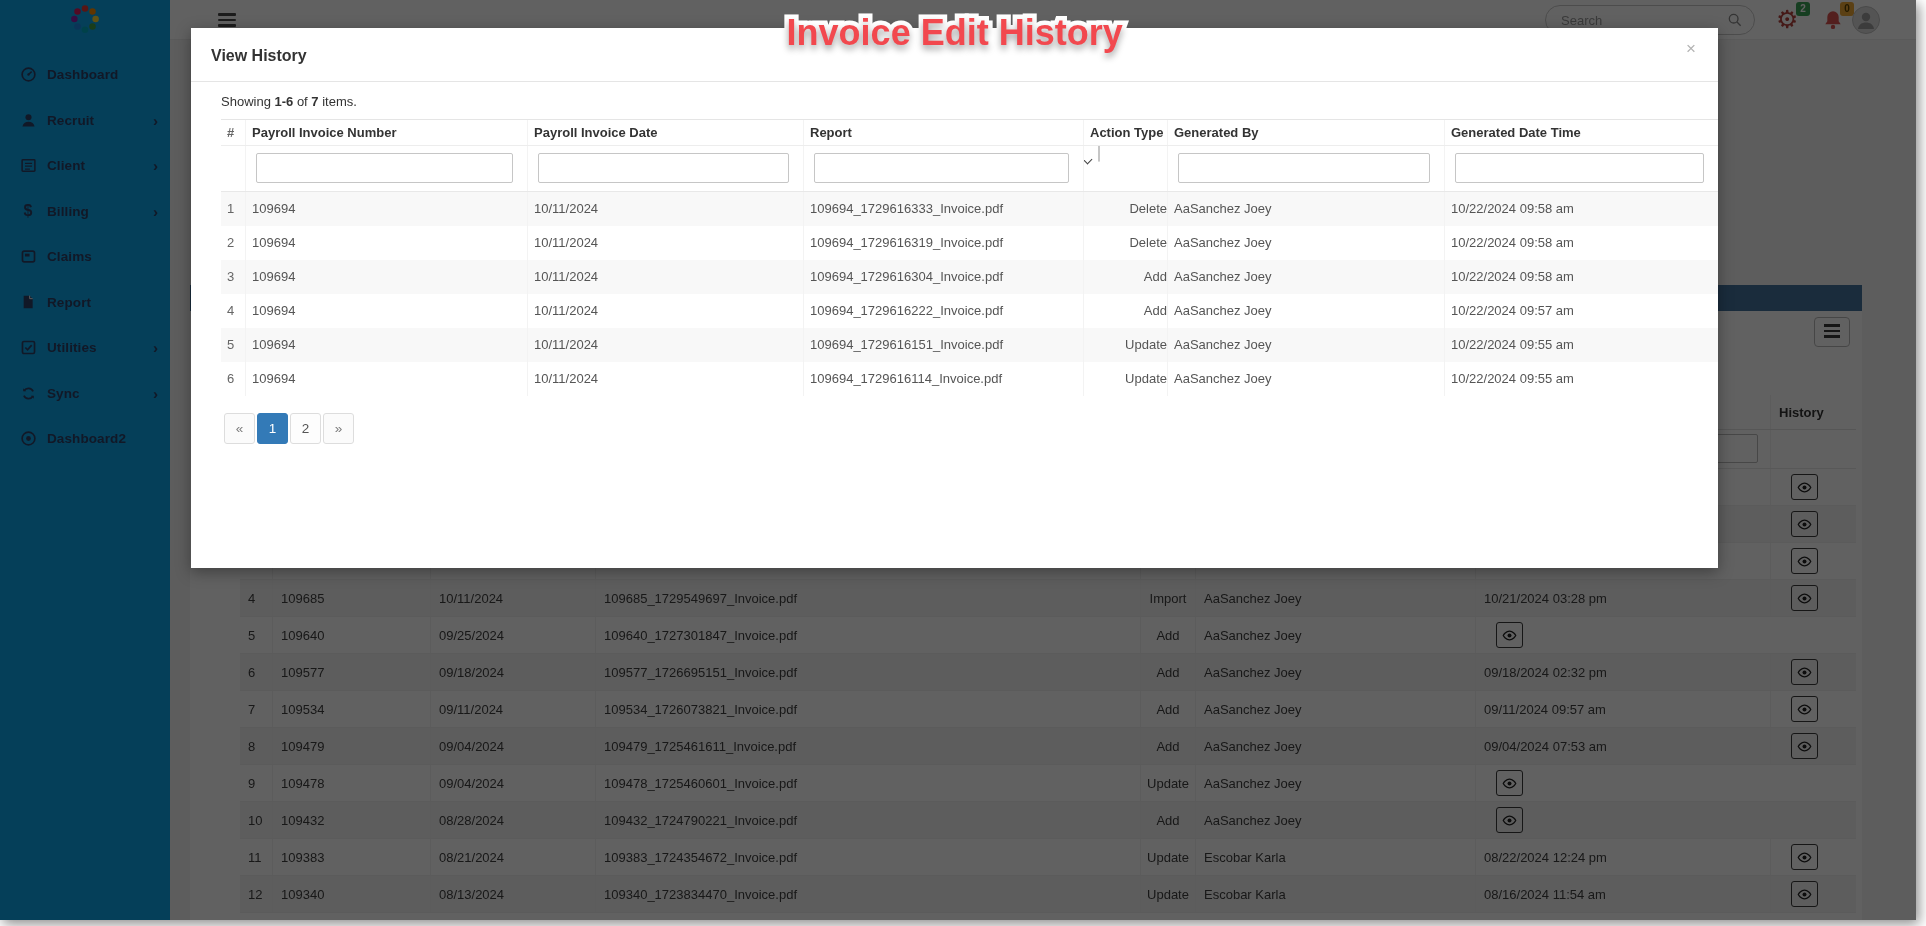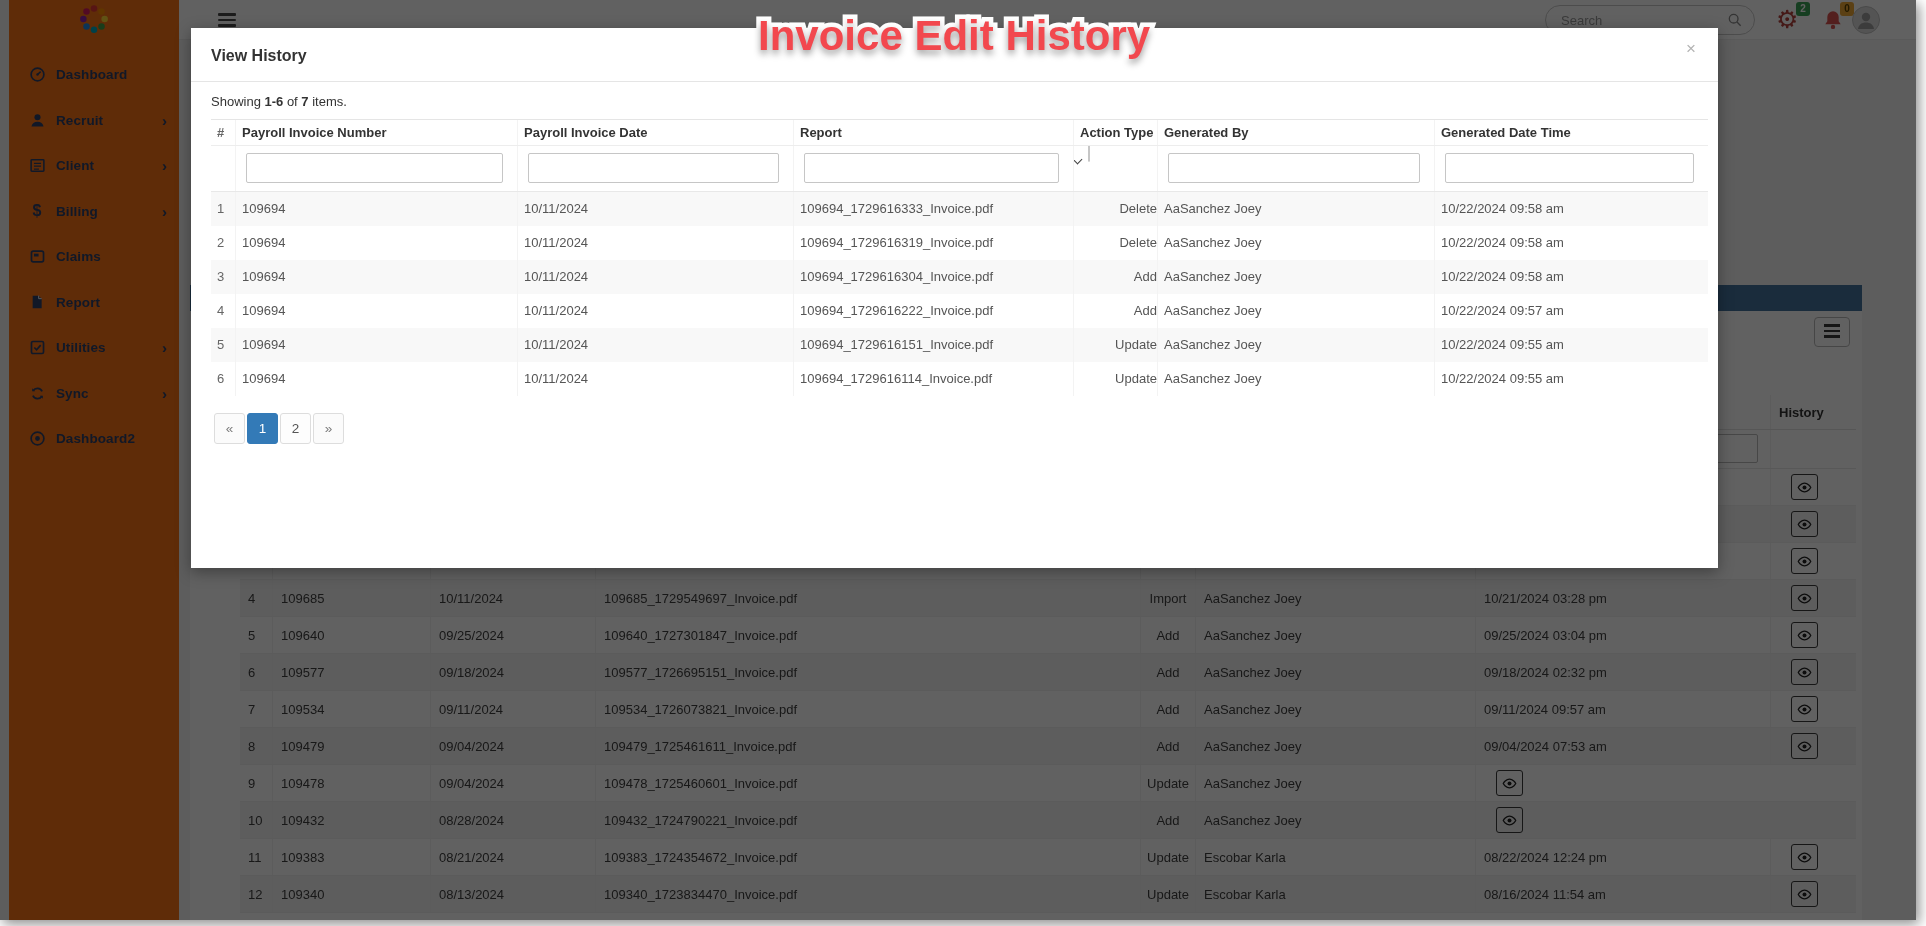--- a/index.html
+++ b/index.html
@@ -1,21 +1,21 @@
 <!DOCTYPE html>
 <html style="--accent: #337ab7; --annotation_red: #f2484e; --panel_bar: #44749e; --sidebar_text: #2e4168; --gear_red: #b5433e; --bell_red: #d9534f; --badge_green: #3aa257; --badge_orange: #efa836;"><head>
 <meta charset="utf-8">
 <style>
   * { margin:0; padding:0; box-sizing:border-box; }
   body { font-family: "Liberation Sans", "DejaVu Sans", sans-serif; background:#fff; }
   .stage { position:relative; width:1926px; height:926px; background:#fff; overflow:hidden; font-size:13px; color:#444; }
   .app { position:absolute; left:0; top:0; width:1916px; height:920px; background:#f4f4f4; box-shadow:3px 4px 12px rgba(0,0,0,.45); overflow:hidden; }
 
   
-  .sidebar { position:absolute; left:0; top:0; width:170px; height:920px; background:#f97316; z-index:2;margin-left:9px; }
+  .sidebar { position:absolute; left:0; top:0; width:170px; height:920px; background:#0ea5e9; z-index:2; }
   .logo { position:absolute; left:0; top:4px; width:170px; text-align:center; }
   .nav { position:absolute; left:0; top:52px; width:170px; }
   .nav-item { position:relative; height:45.5px; display:flex; align-items:center; padding-left:17px; cursor:pointer; color:var(--sidebar_text); }
   .nav-ico { width:22px; display:flex; justify-content:center; margin-right:8px; color:var(--sidebar_text); }
   .nav-label { font-size:13.5px; font-weight:700; letter-spacing:.1px; }
   .nav-chev { position:absolute; right:12px; font-size:15px; font-weight:700; color:var(--sidebar_text); }
   .dollar-glyph { font-size:16px; font-weight:700; }
 
   
   .topbar { position:absolute; left:170px; top:0; right:0; height:40px; background:#fff; border-bottom:1px solid #ececec; z-index:1; }
@@ -51,21 +51,21 @@
   .c.center { text-align:center; padding-left:0; }
   .hist { display:flex; align-items:center; }
   .eye-btn { width:27px; height:26px; margin-left:12px; border:1.5px solid #3a3a3a; border-radius:3px; background:transparent; color:#222; cursor:pointer; display:flex; align-items:center; justify-content:center; padding:0; }
 
   
   .overlay { position:absolute; inset:0; background:rgba(0,0,0,.62); z-index:40; }
   .modal { position:absolute; left:191px; top:28px; width:1527px; height:540px; background:#fff; z-index:50; box-shadow:0 4px 14px rgba(0,0,0,.35); }
   .modal-header { position:relative; padding:19px 20px 16px; border-bottom:1px solid #e5e5e5; }
   .modal-title { font-size:16px; font-weight:700; color:#333; }
   .modal-close { position:absolute; right:22px; top:12px; font-size:17px; color:#b3b3b3; background:none; border:none; cursor:pointer; line-height:1; }
-  .modal-body { padding:11px 20px; }
+  .modal-body { padding:11px 30px; }
   .summary { font-size:13px; color:#333; margin:1px 0 10px; }
   .summary b { font-weight:700; }
 
   .mtable { width:1497px; border-top:1px solid #e5e5e5; }
   .mrow, .mhead, .mfilter { display:grid; grid-template-columns:24px 282px 276px 280px 84px 277px auto; }
   .mhead { height:26px; line-height:26px; font-weight:700; color:#333; border-bottom:1px solid #ededed; }
   .mfilter { height:46px; border-bottom:1px solid #e8e8e8; }
   .mfilter input { height:30px; margin:7px 12px 0 4px; border:1px solid #c6c6c6; border-radius:2px; background:#fff; width:calc(100% - 18px); outline:none; padding:0 6px; font-family:inherit; }
   .fake-select { position:relative; height:30px; margin:7px 8px 0 8px; border:1px solid #c6c6c6; border-radius:2px; background:#fff; cursor:pointer; }
   .fake-select .arrow { position:absolute; right:8px; top:10px; width:7px; height:7px; border-right:1.6px solid #444; border-bottom:1.6px solid #444; transform:rotate(45deg); }
@@ -75,21 +75,21 @@
   .mc:first-child { border-left:none; color:#666; }
   .mc.center { text-align:right; padding-left:0; }
 
   .pagination { display:inline-flex; gap:2px; margin-top:17px; margin-left:3px; }
   .page-btn { min-width:31px; height:31px; line-height:29px; padding:0 10px; text-align:center; border:1px solid #ddd; border-radius:3px; background:#fbfbfb; color:#7a7a7a; font-size:13.5px; cursor:pointer; font-family:inherit; }
   .page-btn.num { color:#555; background:#fdfdfd; }
   .page-btn.active { background:var(--accent); border-color:var(--accent); color:#fff; }
 
   
   .annotation { position:absolute; left:50%; top:12px; transform:translateX(-51%); z-index:60;
-    font-size:42px; font-weight:700; letter-spacing:0; color:var(--annotation_red);
+    font-size:36px; font-weight:700; letter-spacing:0; color:var(--annotation_red);
     -webkit-text-stroke:9px #ffffff; paint-order:stroke fill;
     text-shadow:0 4px 7px rgba(0,0,0,.4); white-space:nowrap; }
 </style>
 </head>
 <body>
 
 <div class="stage">
   <div class="app">
 
     <aside class="sidebar">
@@ -322,21 +322,20 @@
     </span>
   </div>
 
   <div class="brow">
     <span class="mc-x c">5</span>
     <span class="c">109640</span>
     <span class="c">09/25/2024</span>
     <span class="c">109640_1727301847_Invoice.pdf</span>
     <span class="c center">Add</span>
     <span class="c">AaSanchez Joey</span>
-    <span class="c">09/25/2024 03:04 pm</span>
     <span class="c hist">
       <button class="eye-btn">
         <svg width="15" height="15" viewBox="0 0 24 24">
                     <path d="M12 5C6.5 5 2.5 11 2 12c.5 1 4.5 7 10 7s9.5-6 10-7c-.5-1-4.5-7-10-7z" fill="none" stroke="currentColor" stroke-width="2"></path>
                     <circle cx="12" cy="12" r="3.2" fill="currentColor"></circle>
                   </svg>
       </button>
     </span>
   </div>
 

